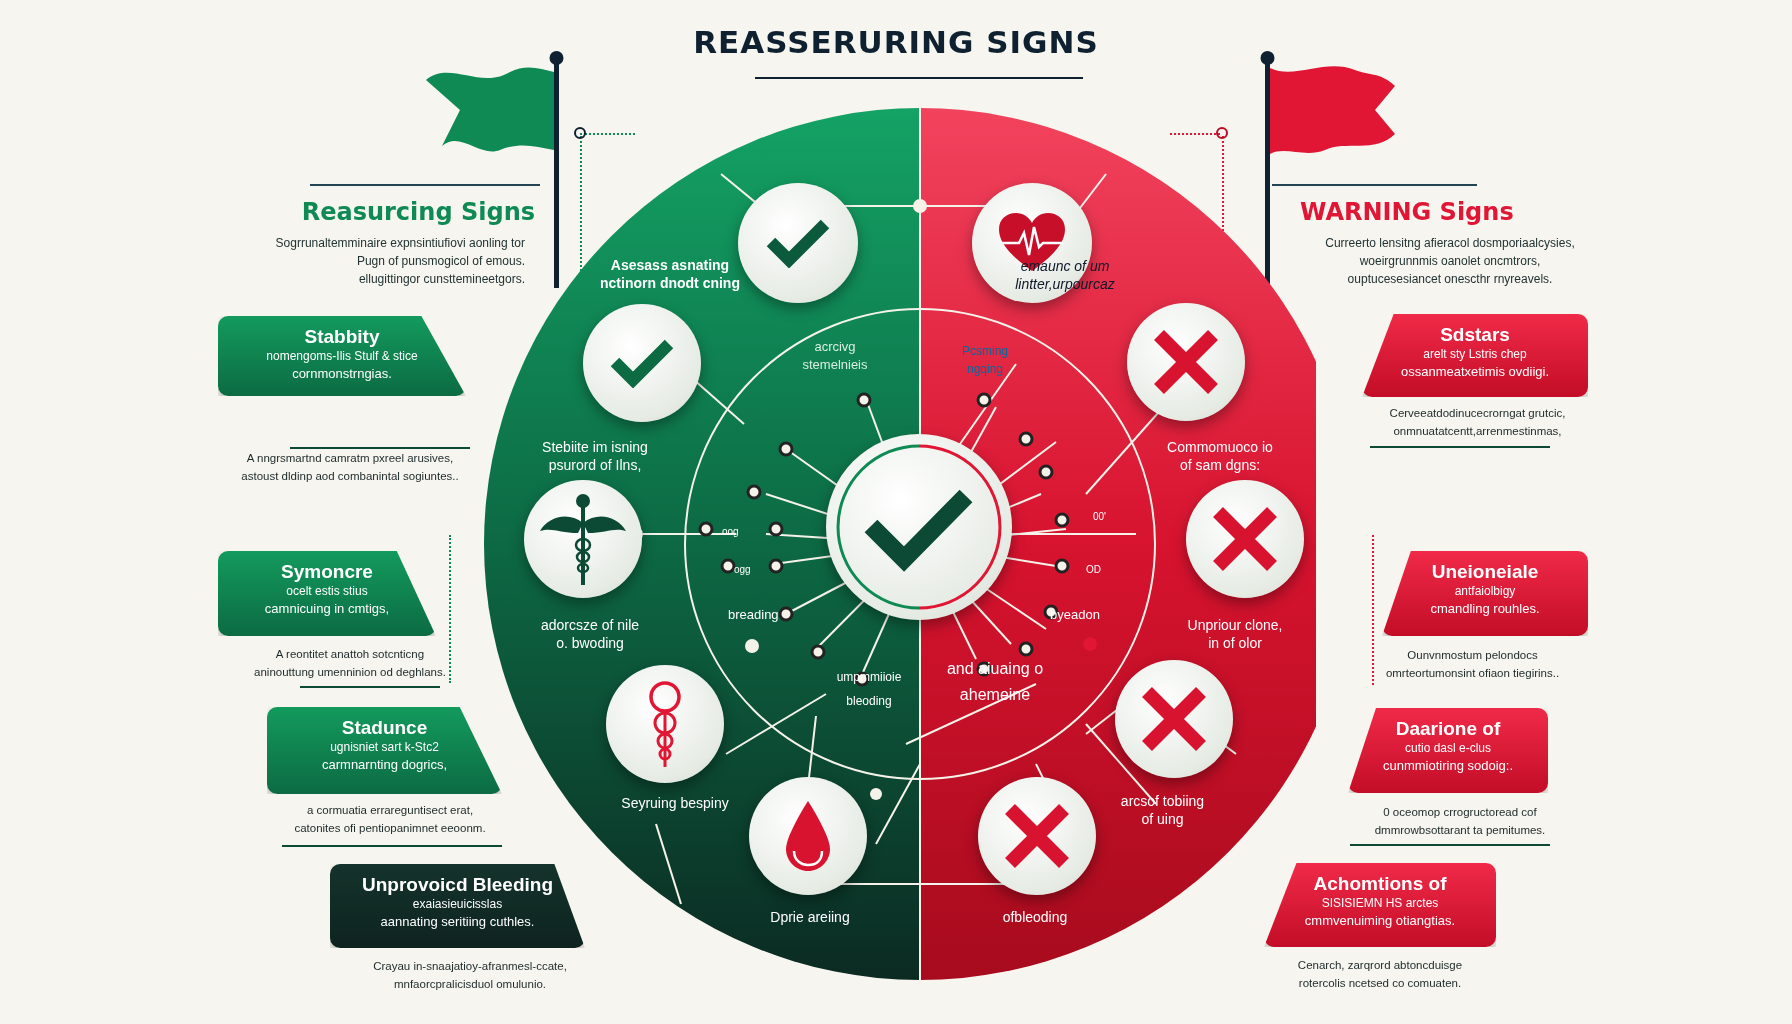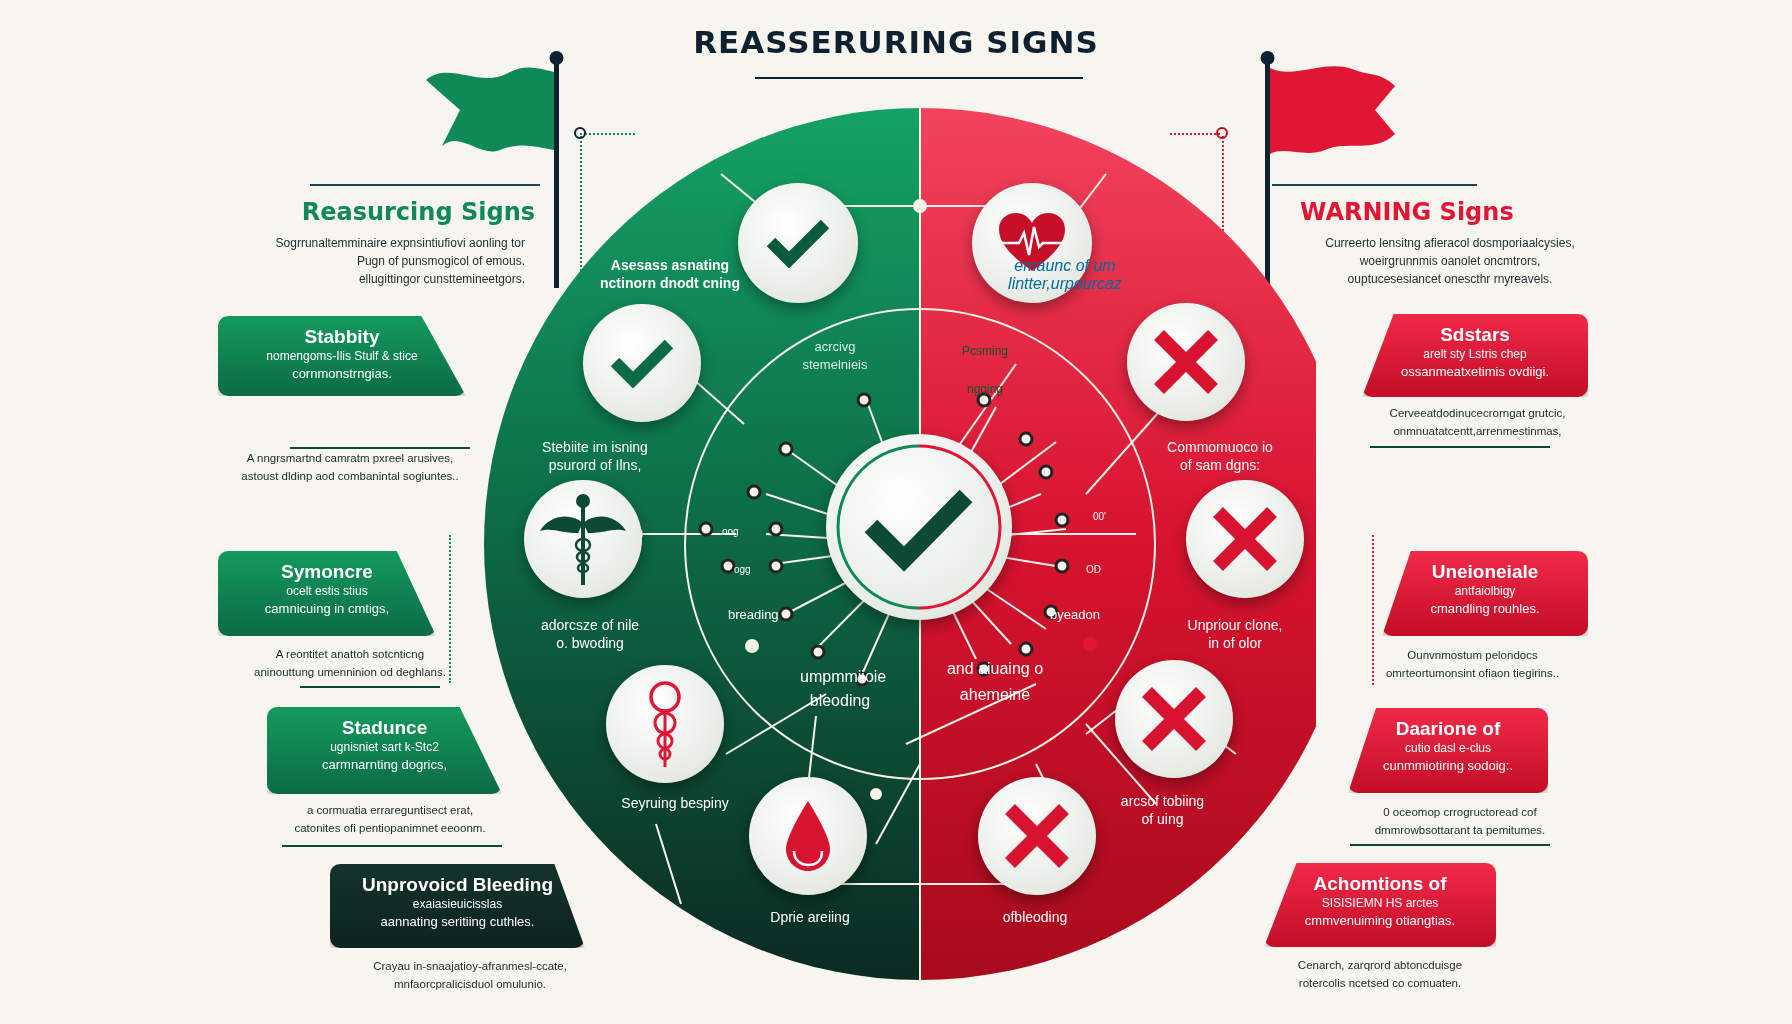--- a/index.html
+++ b/index.html
@@ -355,34 +355,34 @@
   <div>Stebiite im isning</div>
   <div>psurord of Ilns,</div>
 </div>
 <div class="abs lbl" style="left:530px;top:616px;width:120px;">
   <div>adorcsze of nile</div>
   <div>o. bwoding</div>
 </div>
 <div class="abs lbl" style="left:722px;top:523px;font-size:10px;">oog</div>
 <div class="abs lbl" style="left:734px;top:561px;font-size:10px;">ogg</div>
 <div class="abs lbl" style="left:728px;top:606px;font-size:13px;">breading</div>
-<div class="abs lbl" style="left:800px;top:668px;width:80px;font-size:16px;">
+<div class="abs lbl" style="left:829px;top:668px;width:80px;font-size:12px;">
   <div>umpmmiioie</div>
   <div style="margin-top:6px;">bleoding</div>
 </div>
 <div class="abs lbl" style="left:605px;top:794px;width:140px;">Seyruing bespiny</div>
 <div class="abs lbl" style="left:760px;top:908px;width:100px;">Dprie areiing</div>
 
-<div class="abs lbl" style="left:1000px;top:257px;width:130px;font-size:16px;font-style:italic;color:#0369a1;">
+<div class="abs lbl" style="left:1000px;top:257px;width:130px;font-size:14px;font-style:italic;color:#0f172a;">
   <div>emaunc of um</div>
   <div>lintter,urpourcaz</div>
 </div>
-<div class="abs lbl" style="left:945px;top:342px;width:80px;font-size:12px;color:#14532d;">
+<div class="abs lbl" style="left:945px;top:342px;width:80px;font-size:12px;color:#0369a1;">
   <div>Pcsming</div>
-  <div style="margin-top:20px;">ngqing</div>
+  <div style="margin-top:0;">ngqing</div>
 </div>
 <div class="abs lbl" style="left:1160px;top:438px;width:120px;">
   <div>Commomuoco io</div>
   <div>of sam dgns:</div>
 </div>
 <div class="abs lbl" style="left:1093px;top:508px;font-size:10px;">00'</div>
 <div class="abs lbl" style="left:1086px;top:561px;font-size:10px;">OD</div>
 <div class="abs lbl" style="left:1050px;top:606px;font-size:13px;">byeadon</div>
 <div class="abs lbl" style="left:1175px;top:616px;width:120px;">
   <div>Unpriour clone,</div>

